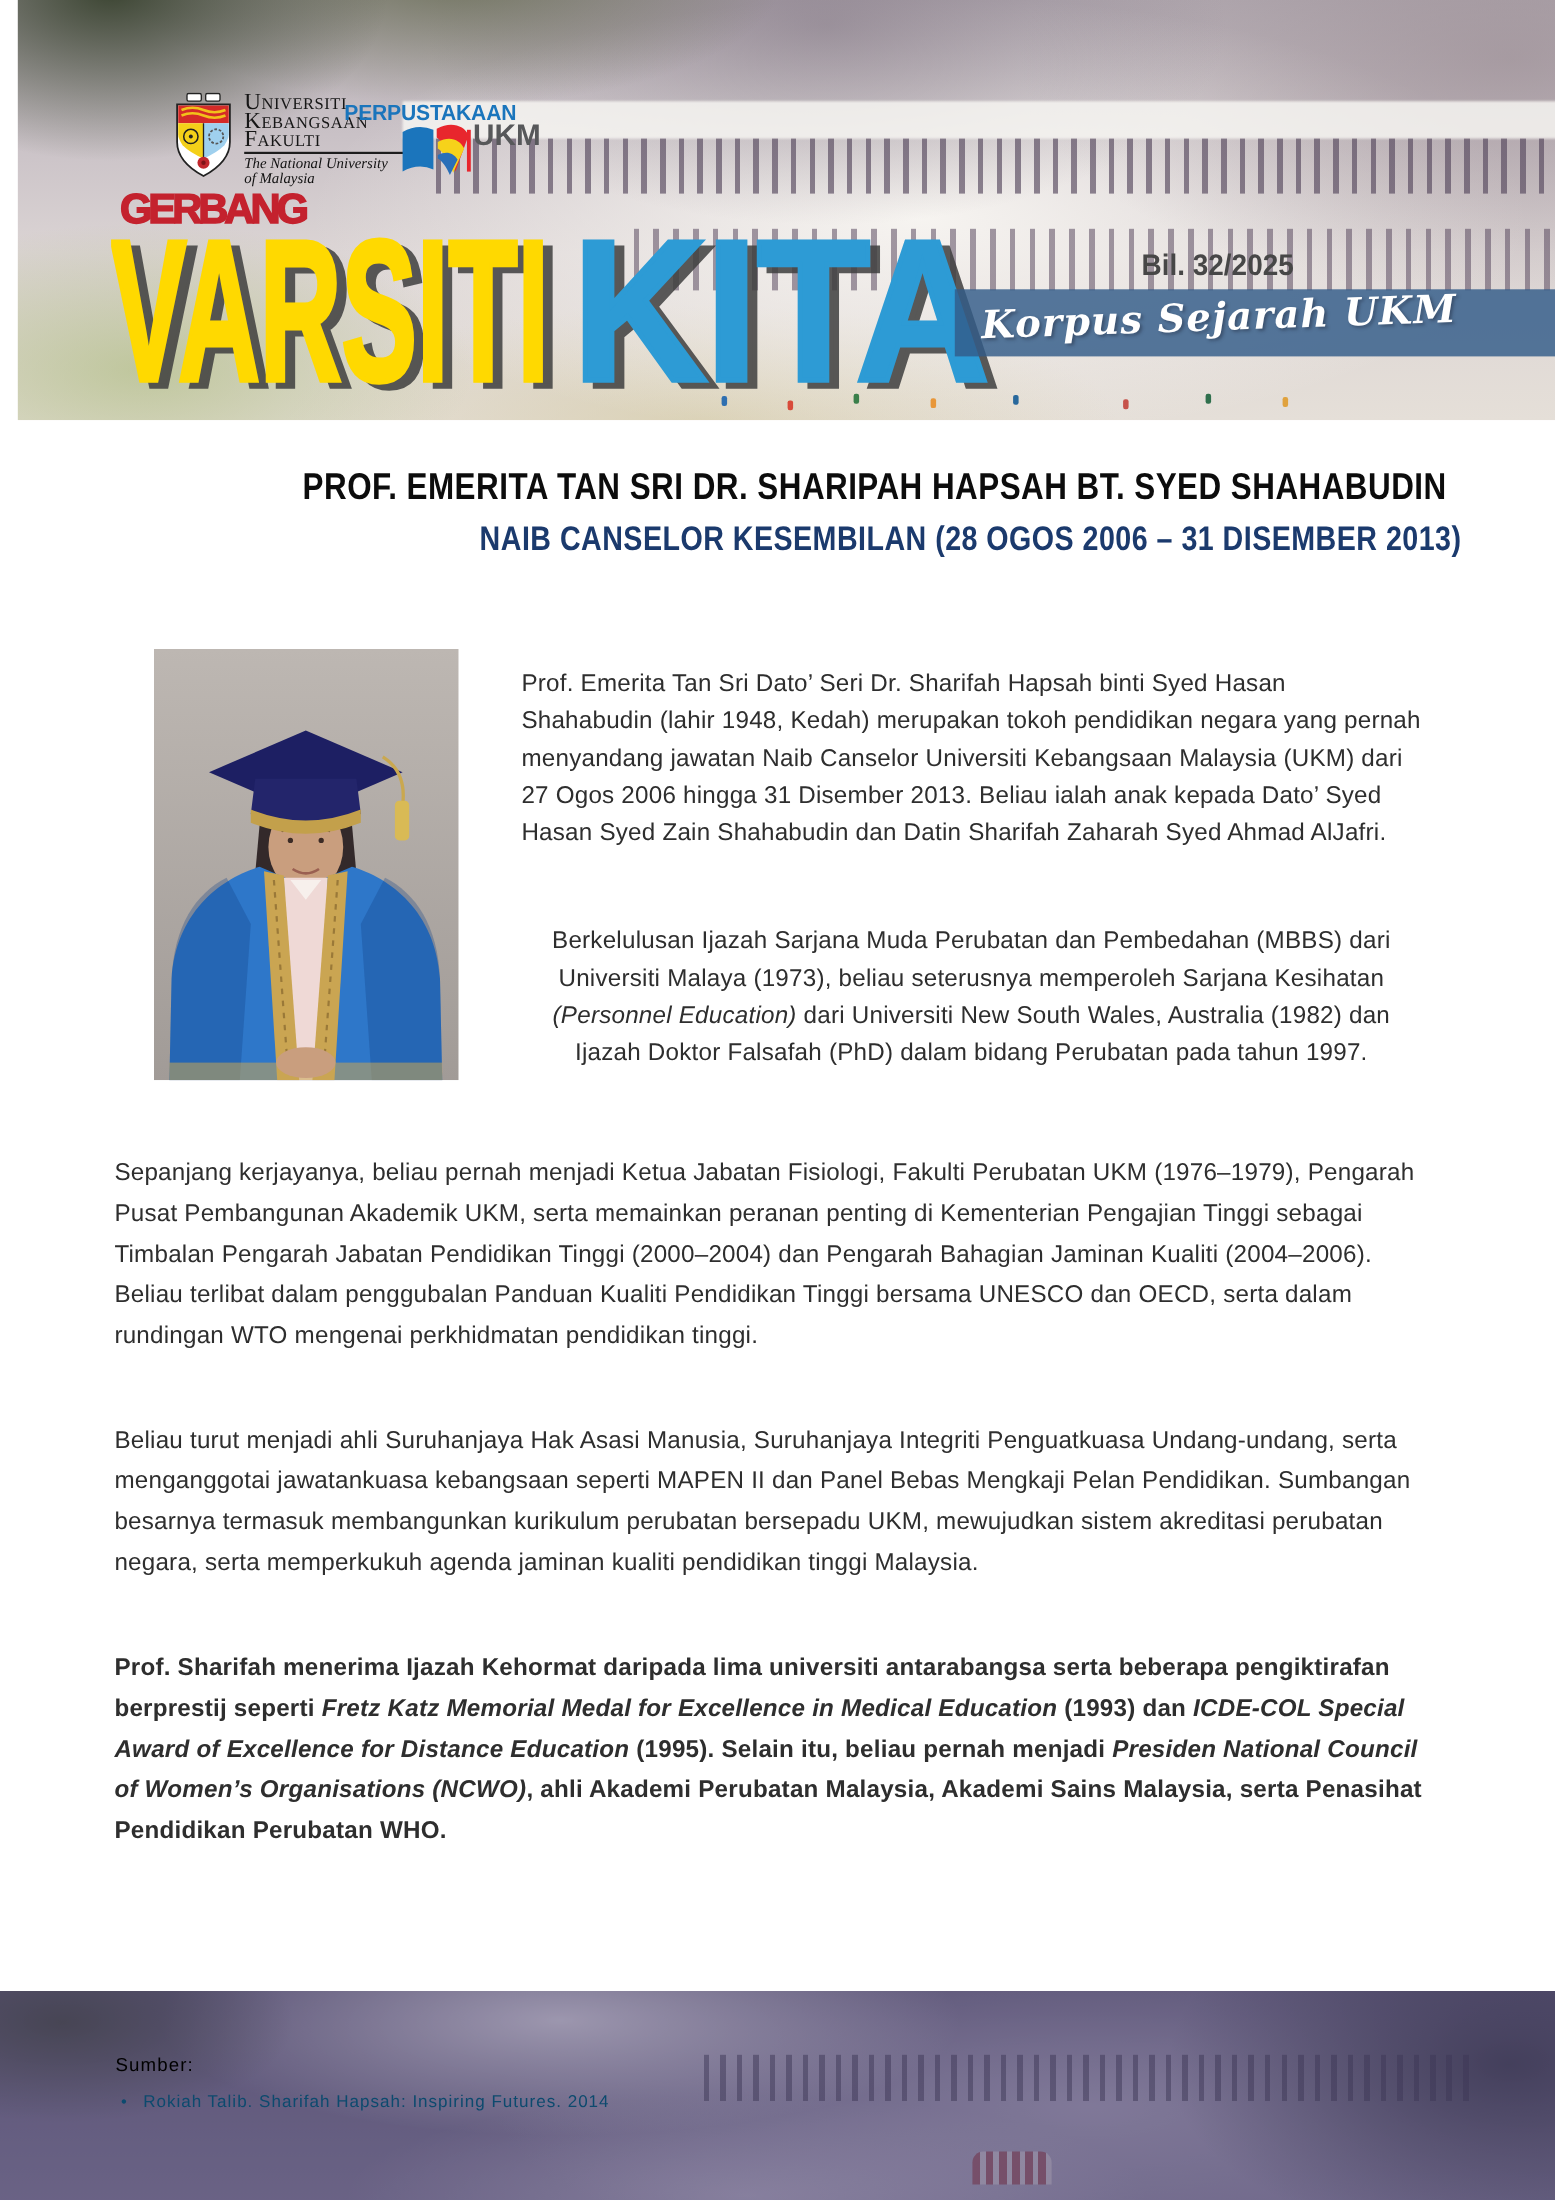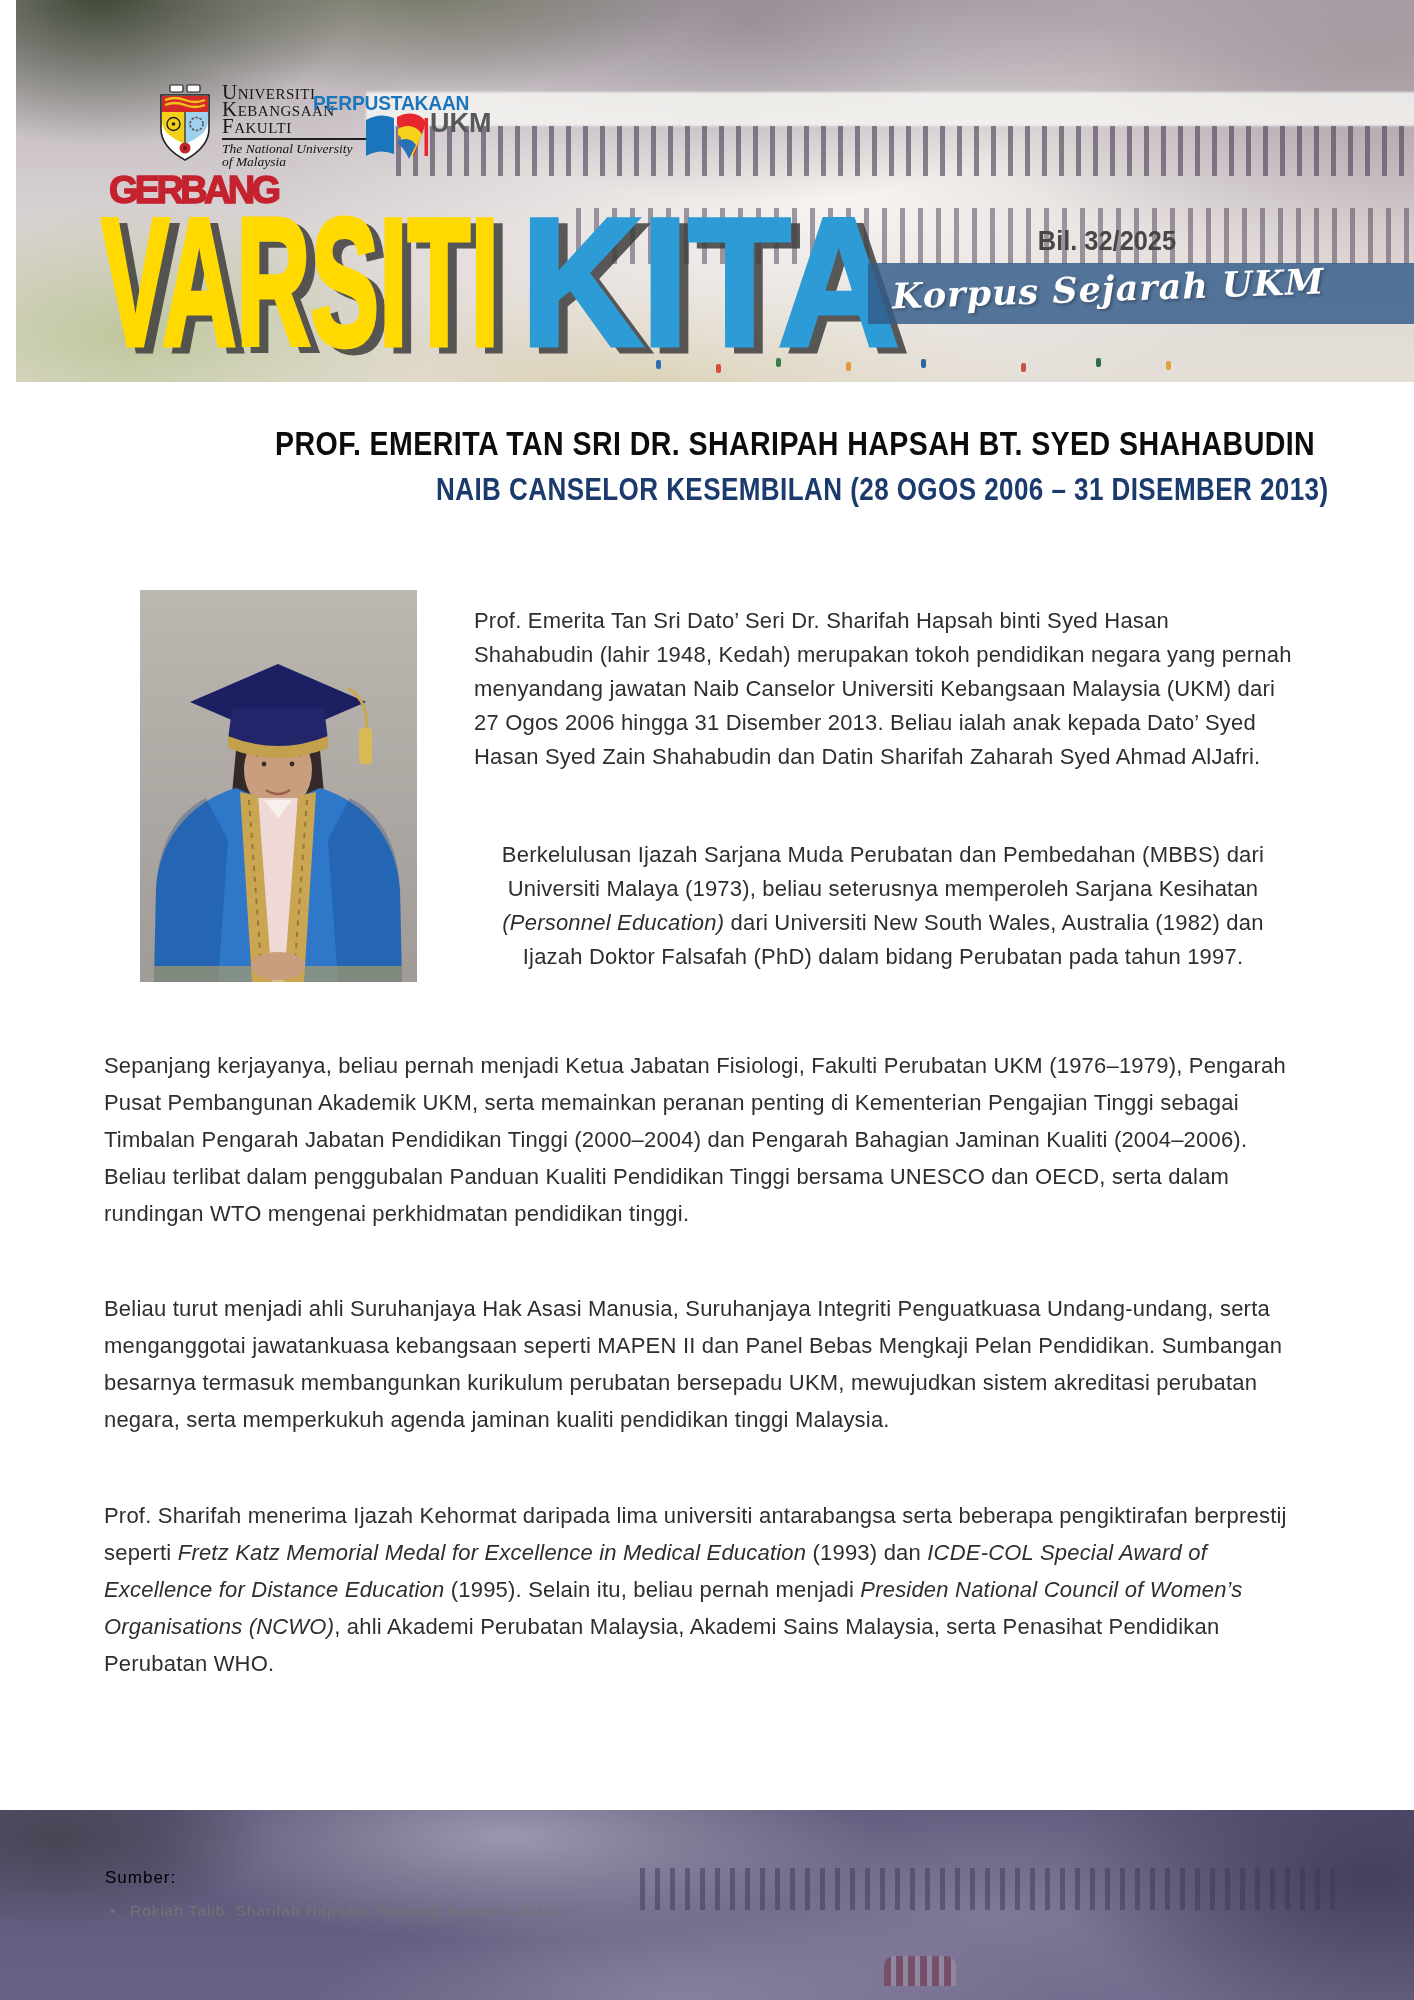--- a/index.html
+++ b/index.html
@@ -60,38 +60,38 @@
   .h2-inner{display:inline-block;transform:scaleX(.84);transform-origin:center;
       font-size:31px;font-weight:bold;color:#1b3a6d;letter-spacing:.5px;margin-top:9px;}
 
   
   .portrait{position:absolute;left:140px;top:590px;width:277px;height:392px;}
   .para{position:absolute;color:#2e2e2e;font-size:22px;letter-spacing:.2px;text-align:left;}
   .para em{font-style:italic;}
   .p-side{left:430px;width:818px;line-height:34px;margin-left:44px;}
   .p-full{left:104px;width:1210px;line-height:37px;}
   #p1{top:582px;} #p2{top:816px;text-align:center;}
-  #p3{top:1025px;} #p4{top:1268px;} #p5{top:1475px;}
+  #p3{top:1025px;} #p4{top:1268px;} #p5{top:1475px;font-weight:bold;}
 
   
   .footer{position:absolute;left:0;top:1810px;width:1414px;height:190px;overflow:hidden;}
   .footer-bg{position:absolute;inset:0;background:
       radial-gradient(ellipse 300px 130px at 4% 15%, rgba(52,58,46,.85), rgba(52,58,46,0) 70%),
       radial-gradient(ellipse 430px 230px at 97% 35%, rgba(46,46,64,.9), rgba(46,46,64,0) 72%),
       radial-gradient(ellipse 520px 150px at 36% 14%, rgba(234,231,238,.85), rgba(234,231,238,0) 70%),
       radial-gradient(ellipse 720px 210px at 70% 55%, rgba(196,190,212,.6), rgba(196,190,212,0) 75%),
       radial-gradient(ellipse 520px 130px at 48% 98%, rgba(212,206,222,.55), rgba(212,206,222,0) 70%),
       linear-gradient(180deg,#5d5775 0%,#6c6684 45%,#7a7492 100%);}
   .footer-windows{position:absolute;left:640px;top:58px;width:700px;height:42px;
       background:repeating-linear-gradient(90deg, rgba(40,36,60,.5) 0 5px, rgba(40,36,60,0) 5px 15px);}
   .footer-awning{position:absolute;left:884px;top:146px;width:72px;height:30px;border-radius:10px 10px 0 0;
       background:repeating-linear-gradient(90deg,#8e3f4d 0 7px,#c7c0ca 7px 12px);opacity:.8;}
   .footer-overlay{position:absolute;inset:0;background:rgba(86,78,118,.45);}
   .sources-label{position:absolute;left:105px;top:1868px;color:#000000;font-size:17px;letter-spacing:1px;}
-  .source-line{position:absolute;left:110px;top:1902px;color:#737373;font-size:15.5px;letter-spacing:.9px;}
+  .source-line{position:absolute;left:110px;top:1902px;color:#0c4a6e;font-size:15.5px;letter-spacing:.9px;}
   .source-line .bullet{display:inline-block;margin-right:14px;font-size:15px;}
 </style>
 </head>
 <body>
 
 <div class="page">
 
   <header class="banner">
     <div class="banner-bg"></div>
     <div class="floor-band"></div>

